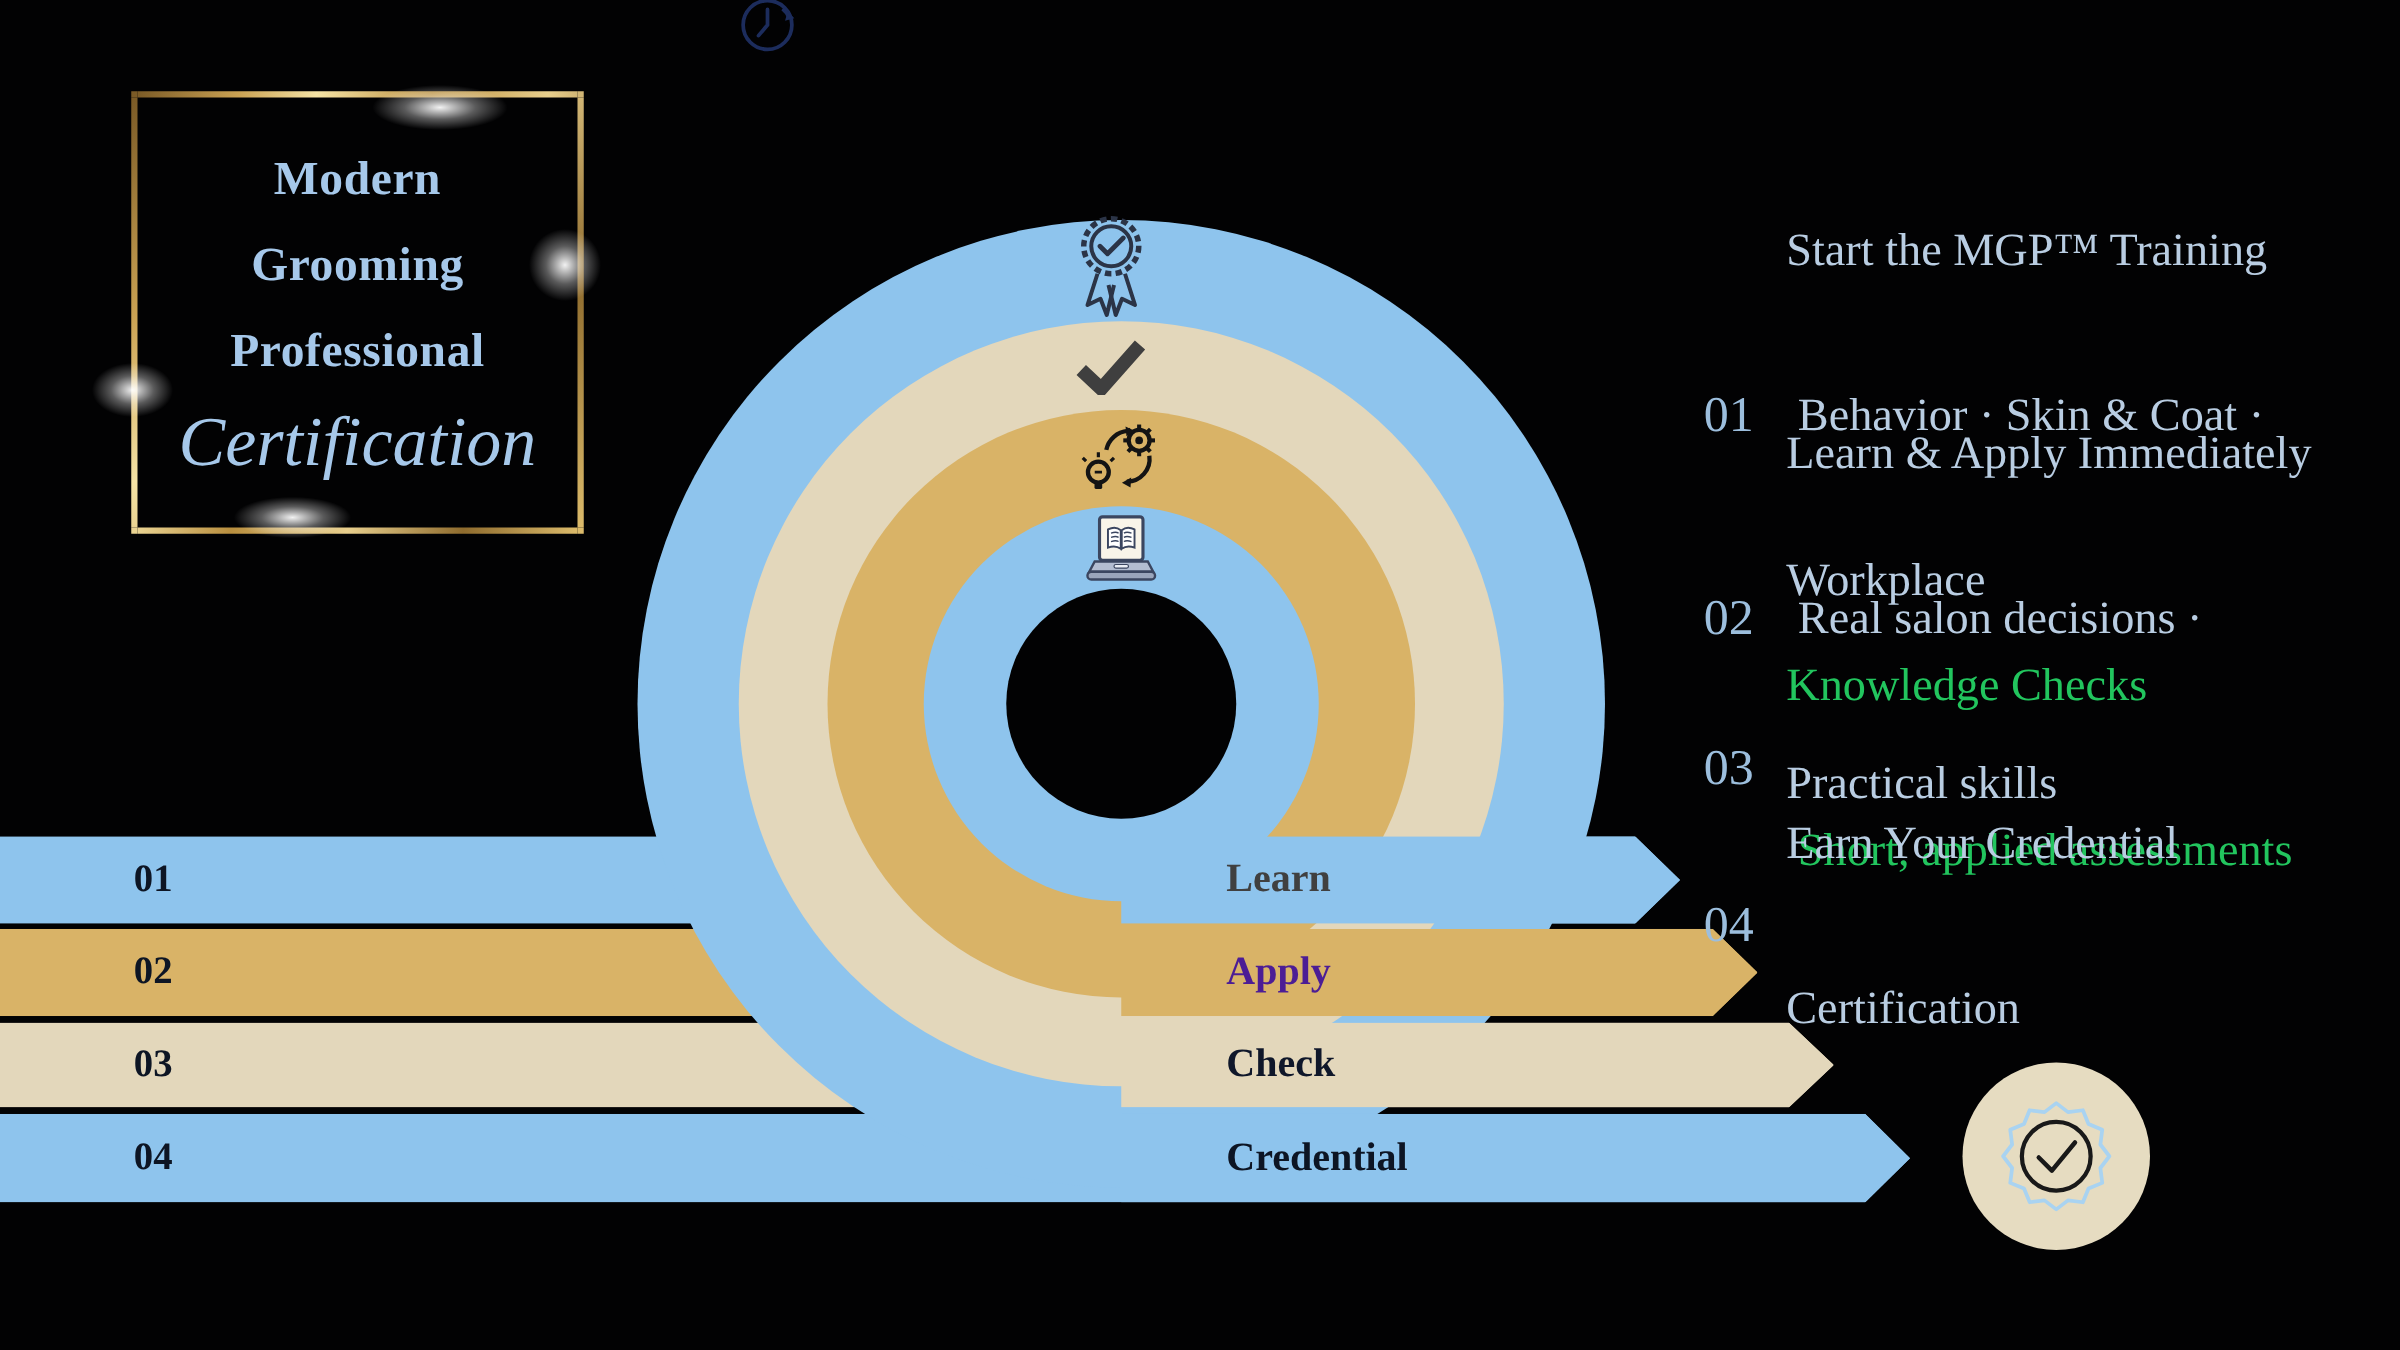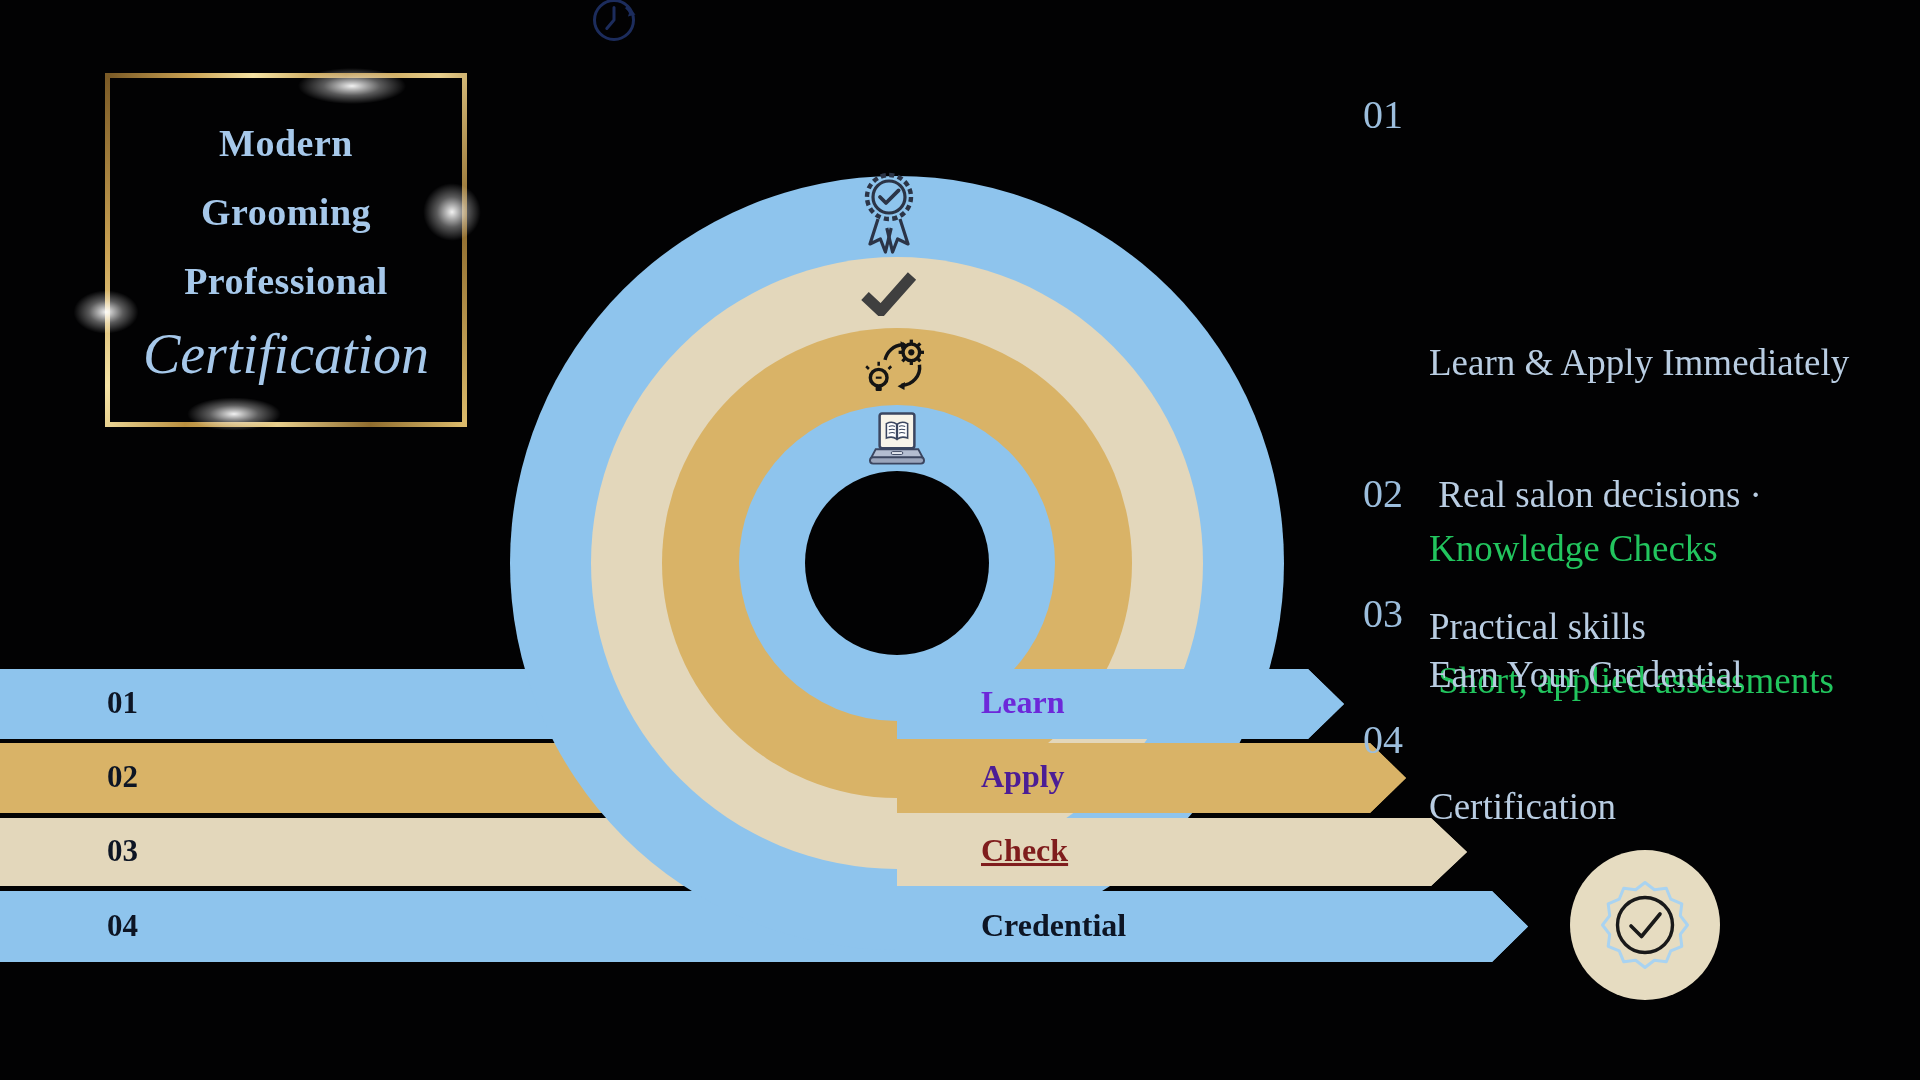--- a/index.html
+++ b/index.html
@@ -86,27 +86,27 @@
   <div class="rings">
     <div class="ring ring-outer" style="background: rgb(142, 196, 237);"></div>
     <div class="ring ring-beige" style="background: rgb(227, 215, 187);"></div>
     <div class="ring ring-gold" style="background: rgb(217, 179, 103);"></div>
     <div class="ring ring-inner" style="background: rgb(142, 196, 237);"></div>
     <div class="ring ring-hole" style="background: rgb(2, 2, 3);"></div>
   </div>
 
   <div class="bars-front">
     <div class="bar b1" style="background: rgb(142, 196, 237);">
-      <span class="bar-label" style="color: #6d28d9;">Learn</span>
+      <span class="bar-label" style="color: #404040;">Learn</span>
     </div>
     <div class="bar b2" style="background: rgb(217, 179, 103);">
       <span class="bar-label" style="color: #4c1d95;">Apply</span>
     </div>
     <div class="bar b3" style="background: rgb(227, 215, 187);">
-      <span class="bar-label" style="color: #7f1d1d; text-decoration: underline;">Check</span>
+      <span class="bar-label" style="color: #0f172a;">Check</span>
     </div>
     <div class="bar b4" style="background: rgb(142, 196, 237);">
       <span class="bar-label" style="color: rgb(13, 21, 36);">Credential</span>
     </div>
   </div>
 
   <span class="ring-icon ic-award">
     <svg width="70" height="84" viewBox="0 0 35 42" fill="none" stroke="#2b3447">
       <path d="M12 24.5 L8 37 L13.2 34.5 L15.7 41 L18.6 29" stroke-width="1.6" stroke-linejoin="round"></path>
       <path d="M23 24.5 L27 37 L21.8 34.5 L19.3 41 L16.4 29" stroke-width="1.6" stroke-linejoin="round"></path>
@@ -172,20 +172,25 @@
     <svg width="60" height="60" viewBox="0 0 60 60" fill="none" stroke="#1c2c5c">
       <circle cx="30" cy="34" r="19.5" stroke-width="3"></circle>
       <path d="M30 34 V21.5 M30 34 L22.8 42.5" stroke-width="3" stroke-linecap="round"></path>
       <path d="M42 21 a16.5 16.5 0 0 1 5.2 7" stroke-width="3"></path>
       <polygon points="44,30.5 51.5,28.6 46.2,23.2" fill="#1c2c5c" stroke="none"></polygon>
     </svg>
   </span>
 
   <div class="step s1">
     <div class="num" style="color: rgb(156, 190, 221);">01</div>
+    <div class="lines" style="color: rgb(185, 205, 226);">
+      <div>Start the MGP™ Training</div>
+      <div> Behavior · Skin &amp; Coat ·</div>
+      <div>Workplace</div>
+    </div>
   </div>
   <div class="step s2">
     <div class="num" style="color: rgb(156, 190, 221);">02</div>
     <div class="lines" style="color: rgb(185, 205, 226);">
       <div>Learn &amp; Apply Immediately</div>
       <div> Real salon decisions ·</div>
       <div>Practical skills</div>
     </div>
   </div>
   <div class="step s3">

